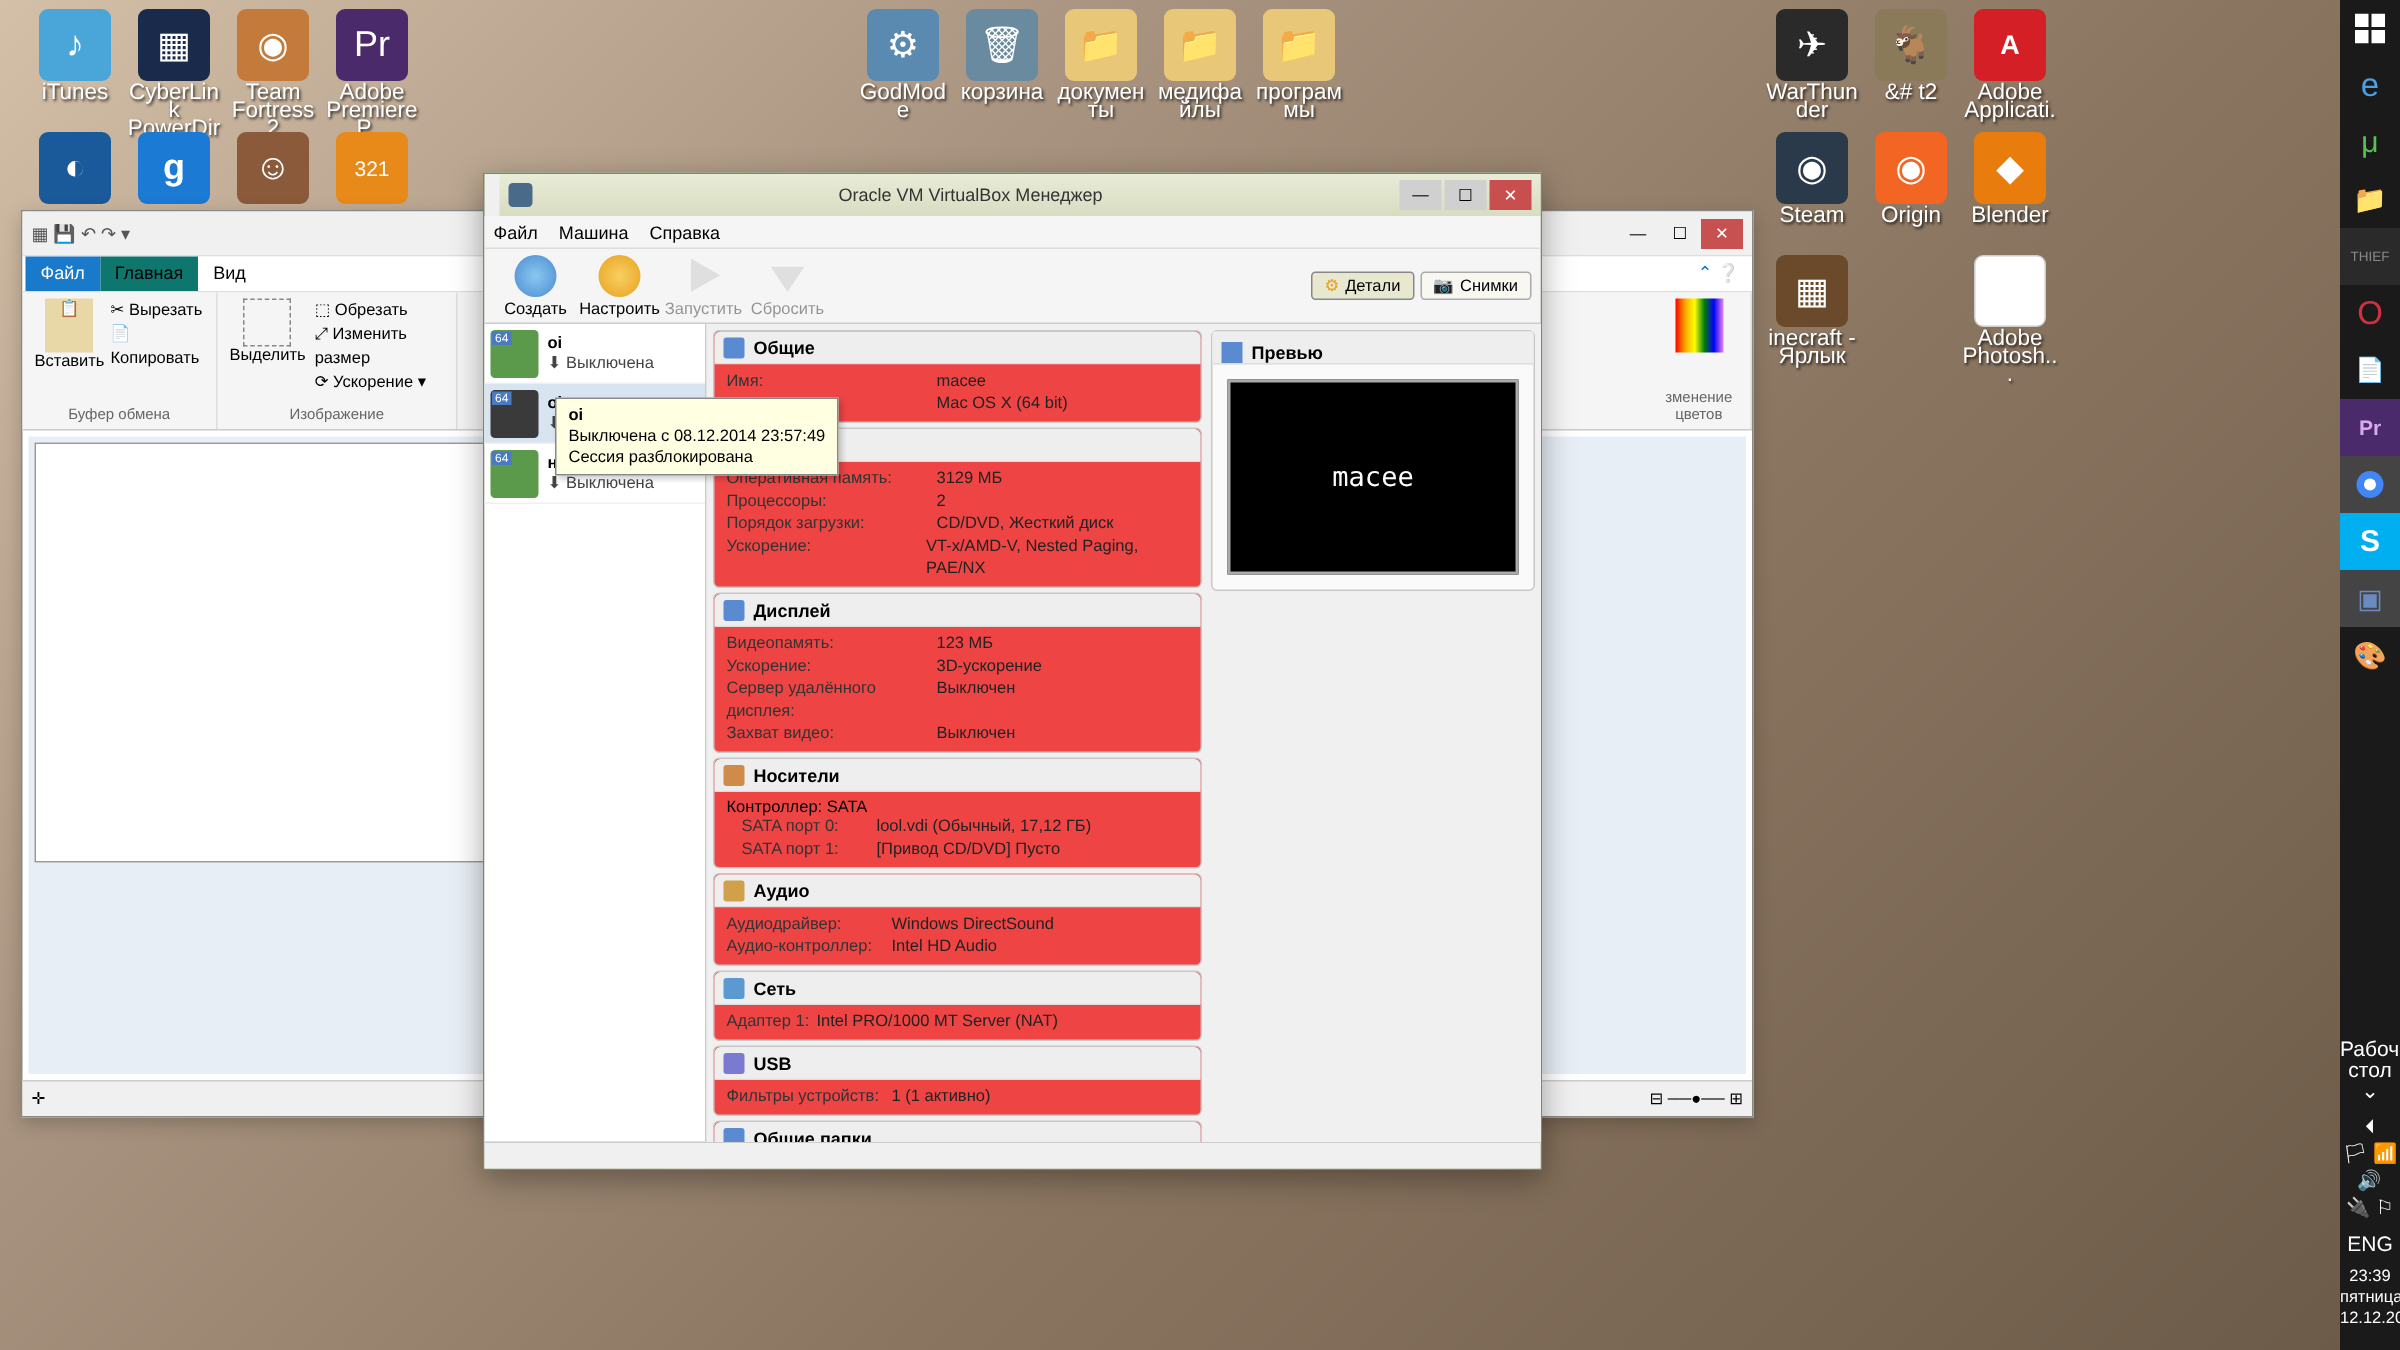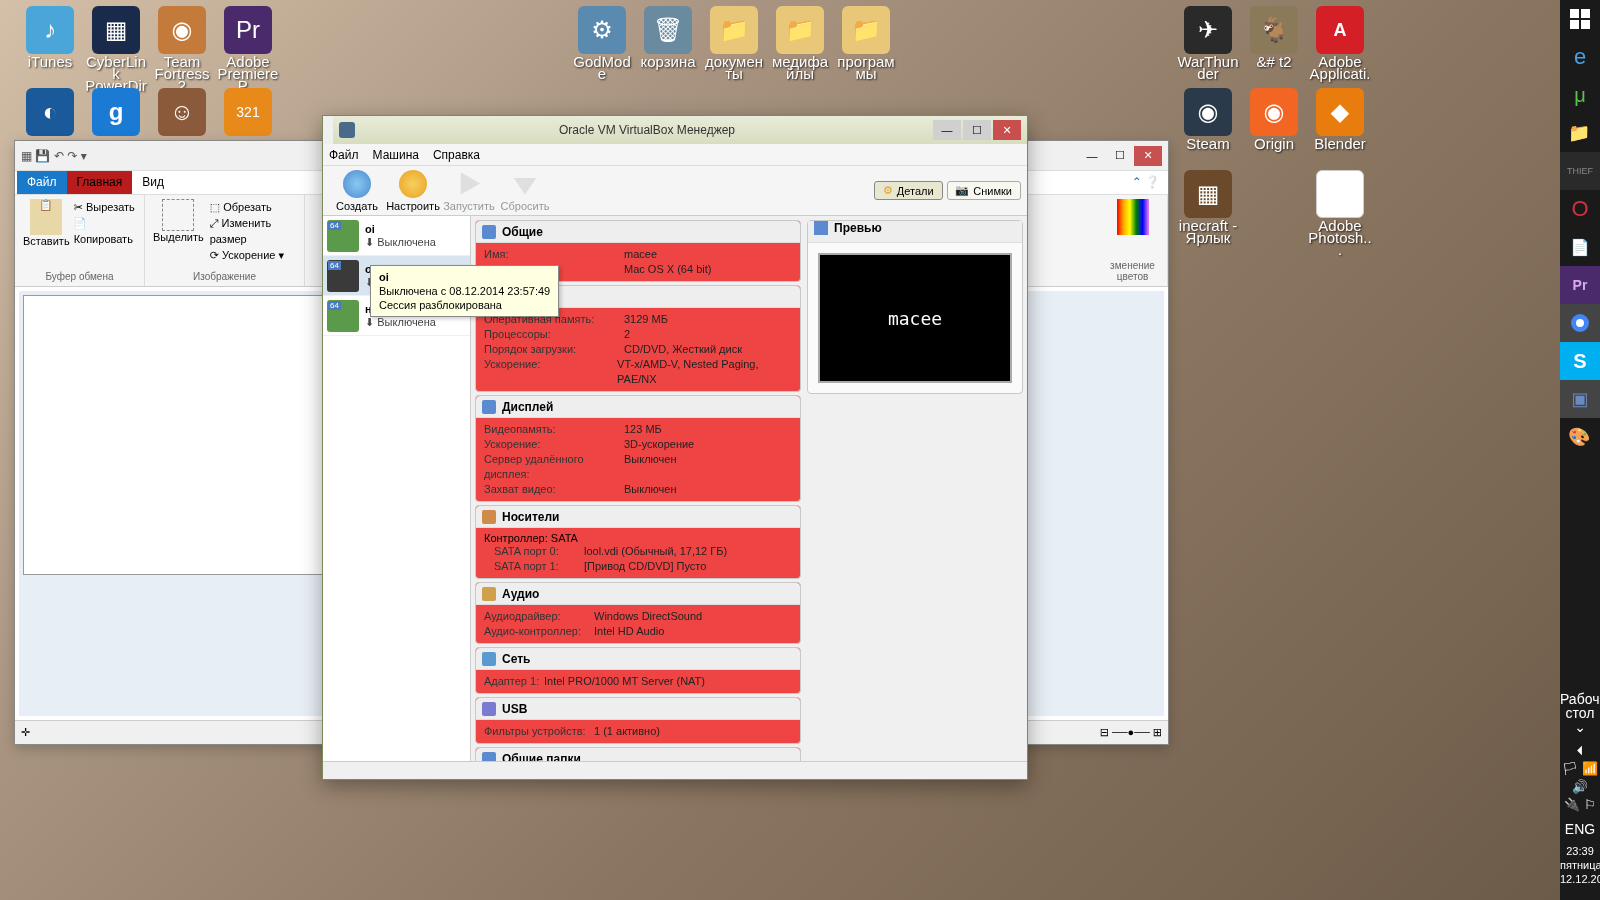--- a/index.html
+++ b/index.html
@@ -13,21 +13,21 @@
 
 
 .paint-win { position: absolute; left: 14px; top: 140px; width: 1155px; height: 605px; background: #fff; border: 1px solid #888; box-shadow: 0 4px 12px rgba(0,0,0,.2); }
 .paint-title { height: 30px; background: #f0f0f0; border-bottom: 1px solid #ddd; display: flex; align-items: center; padding: 0 6px; font-size: 12px; }
 .paint-title .spacer { flex: 1; }
 .wbtn { width: 28px; height: 20px; display: flex; align-items: center; justify-content: center; font-size: 11px; cursor: pointer; }
 .wbtn.close { background: #c75050; color: #fff; }
 .paint-ribbon-tabs { height: 24px; background: #fff; display: flex; padding-left: 2px; font-size: 12px; border-bottom: 1px solid #ddd; }
 .rtab { padding: 4px 10px; cursor: pointer; }
 .rtab.file { background: #1979ca; color: #fff; }
-.rtab.active { background: #b91c1c; }
+.rtab.active { background: #0f766e; }
 .paint-ribbon { height: 92px; background: #f5f5f5; border-bottom: 1px solid #ccc; display: flex; font-size: 11px; }
 .rgroup { border-right: 1px solid #ddd; padding: 4px 8px; text-align: center; display: flex; flex-direction: column; }
 .rgroup .gtitle { margin-top: auto; color: #666; font-size: 10px; }
 .paint-canvas { position: absolute; left: 4px; top: 150px; right: 4px; bottom: 28px; background: #e8eef5; }
 .paint-canvas .canv { position: absolute; left: 4px; top: 4px; width: 320px; height: 280px; background: #fff; border: 1px solid #999; }
 .paint-status { position: absolute; bottom: 0; left: 0; right: 0; height: 24px; background: #f0f0f0; border-top: 1px solid #ccc; display: flex; align-items: center; font-size: 11px; padding: 0 6px; gap: 20px; }
 
 
 .vb-win { position: absolute; left: 322px; top: 115px; width: 706px; height: 665px; background: #f0f0f0; border: 1px solid #7a8a5a; box-shadow: 0 6px 20px rgba(0,0,0,.35); }
 .vb-title { height: 28px; background: linear-gradient(#e8ecd8, #d8dcc0); display: flex; align-items: center; padding: 0 6px; font-size: 12px; margin-left: 10px; }
@@ -61,21 +61,21 @@
 .vb-right { width: 216px; }
 .card { background: #ef4444; border: 1px solid #c8c8c8; border-radius: 4px; }
 .card-h { height: 22px; display: flex; align-items: center; padding: 0 6px; gap: 6px; font-size: 12px; font-weight: bold; background: #eee; border-bottom: 1px solid #ddd; border-radius: 4px 4px 0 0; }
 .card-h .cicon { width: 14px; height: 14px; border-radius: 2px; }
 .card-b { padding: 4px 8px; font-size: 11px; }
 .kv { display: flex; line-height: 15px; }
 .kv .k { width: 140px; color: #333; }
 .kv .v { color: #222; }
 
 .preview { background: #fafafa; border: 1px solid #c8c8c8; border-radius: 4px; }
-.preview .phdr { height: 22px; display: flex; align-items: flex-start; padding: 0 6px; font-size: 12px; font-weight: bold; background: #eee; border-bottom: 1px solid #ddd; gap: 6px; }
+.preview .phdr { height: 22px; display: flex; align-items: flex-end; padding: 0 6px; font-size: 12px; font-weight: bold; background: #eee; border-bottom: 1px solid #ddd; gap: 6px; }
 .preview .pbody { padding: 10px; }
 .preview .screen { width: 100%; height: 130px; background: #000; border: 2px solid #aaa; display: flex; align-items: center; justify-content: center; color: #fff; font-size: 18px; font-family: monospace; }
 
 .vb-status { position: absolute; bottom: 0; left: 0; right: 0; height: 18px; background: #f0f0f0; border-top: 1px solid #ccc; }
 
 
 .taskbar { position: absolute; right: 0; top: 0; width: 40px; height: 100%; background: #1a1a1a; display: flex; flex-direction: column; }
 .taskbar .tbitem { width: 40px; height: 38px; display: flex; align-items: center; justify-content: center; cursor: pointer; }
 .taskbar .sep { flex: 1; }
 .taskbar .tray { padding: 4px 0; text-align: center; font-size: 14px; color: #fff; line-height: 14px; }

